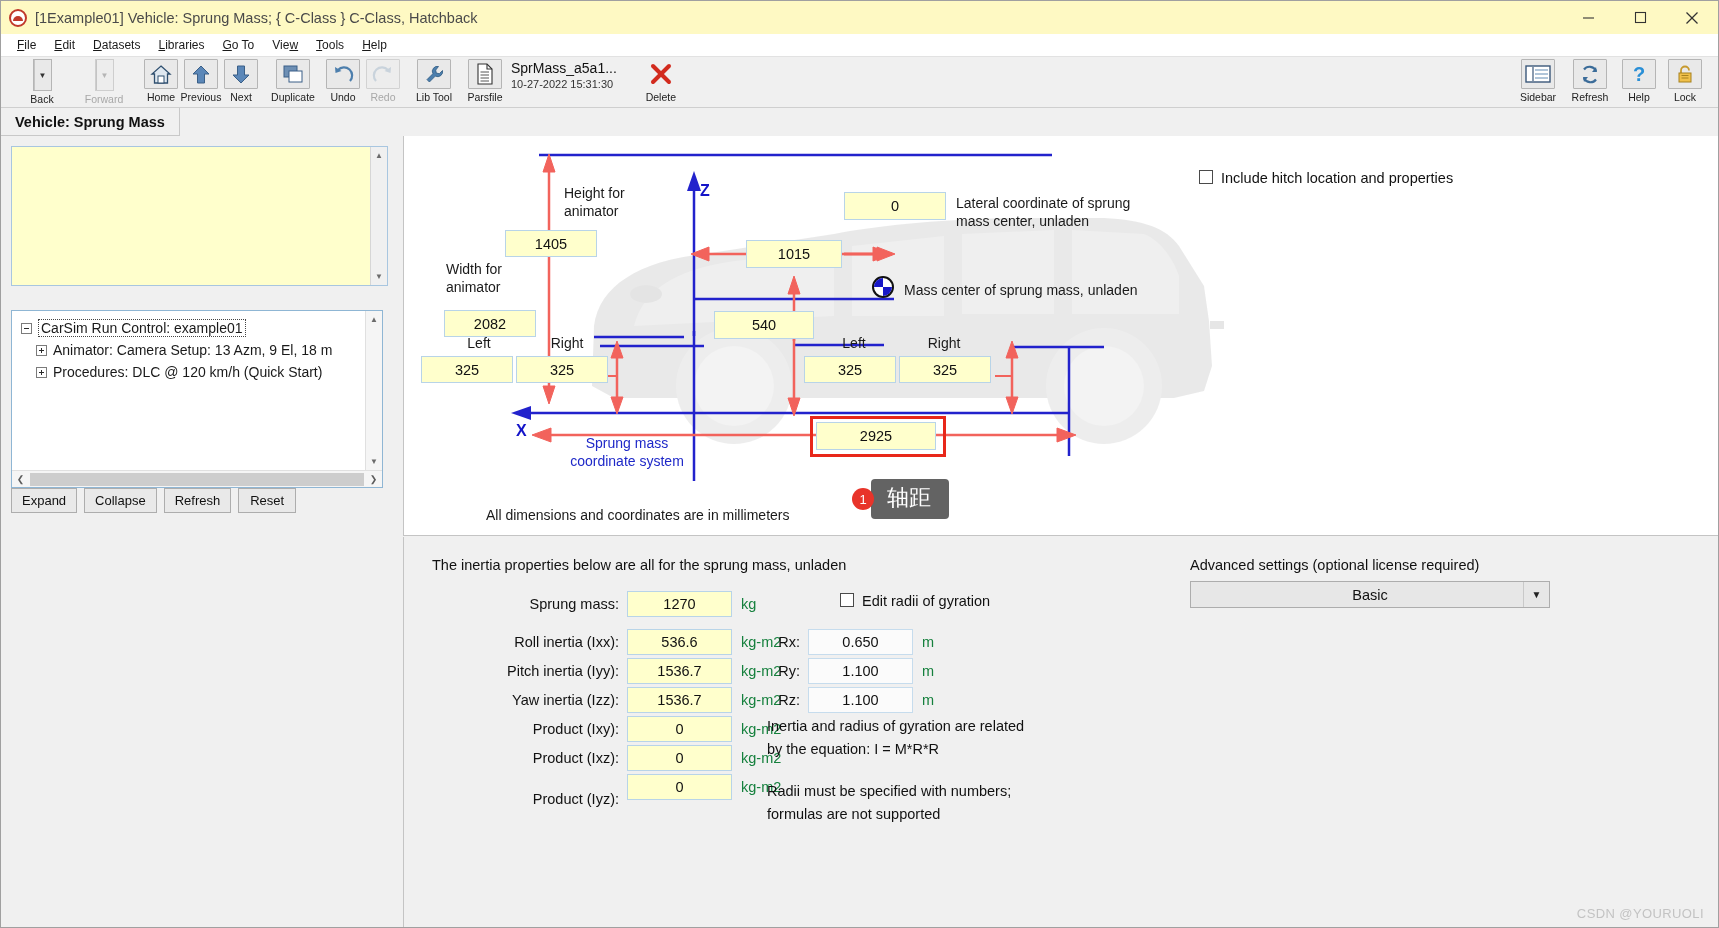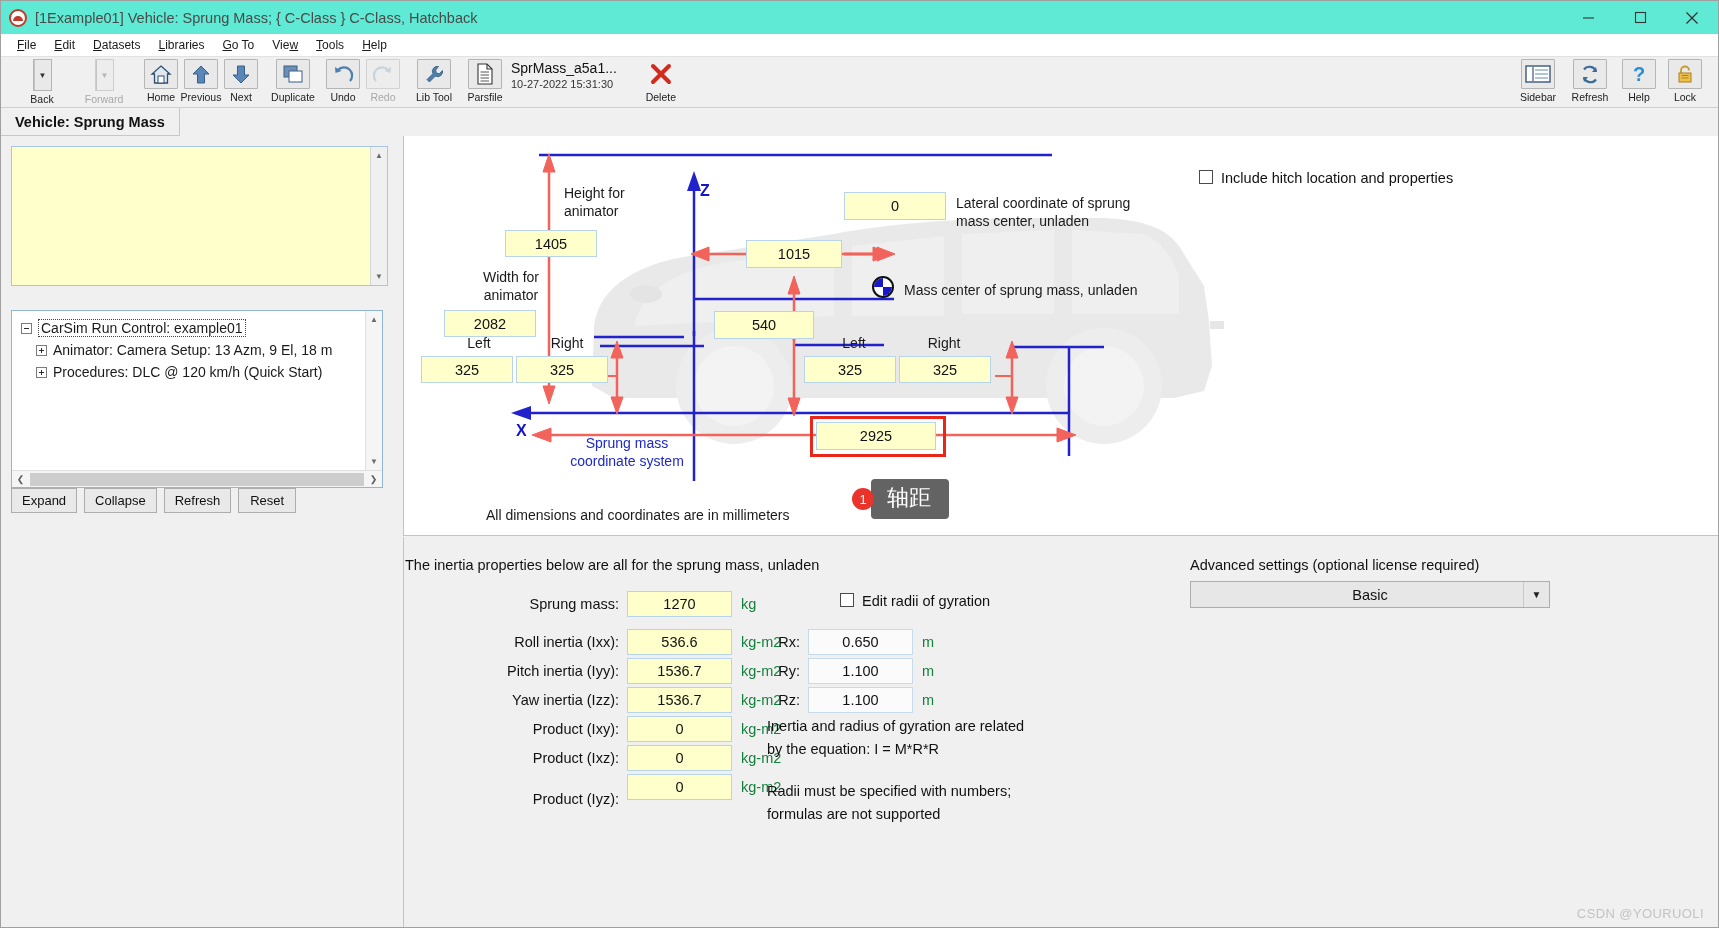--- a/index.html
+++ b/index.html
@@ -14,21 +14,21 @@
     position: relative;
     width: 1719px; height: 928px;
     background: #f0f0f0;
     border: 1px solid #a0a0a0;
     overflow: hidden;
   }
 
   
   .titlebar {
     position: absolute; top: 0; left: 0; right: 0; height: 33px;
-    background: #5eead4;
+    background: #fef9c3;
     display: flex; align-items: center;
   }
   .title-icon {
     width: 18px; height: 18px; margin-left: 8px; margin-right: 8px;
     border-radius: 50%;
     background: #ffffff;
     border: 2px solid #c0392b;
     position: relative; flex: 0 0 auto;
   }
   .title-icon::after {
@@ -603,21 +603,21 @@
       </svg>
 
       <div class="cbrow" style="left:795px; top:34px;">
         <span class="cbox"></span>
         <span class="cblabel">Include hitch location and properties</span>
       </div>
 
       <div class="lbl" style="left:160px; top:48px; width:120px;">Height for<br>animator</div>
       <div class="vbox" style="left:101px; top:94px; width:92px; height:27px;">1405</div>
 
-      <div class="lbl" style="left:42px; top:132px; width:130px; text-align:center;">Width for<br>animator</div>
+      <div class="lbl" style="left:42px; top:124px; width:130px; ">Width for<br>animator</div>
       <div class="vbox" style="left:40px; top:174px; width:92px; height:27px;">2082</div>
 
       <div class="lbl axis" style="left:296px; top:46px;">Z</div>
       <div class="lbl axis" style="left:112px; top:286px;">X</div>
 
       <div class="vbox" style="left:342px; top:104px; width:96px; height:28px;">1015</div>
 
       <div class="vbox" style="left:440px; top:56px; width:102px; height:28px;">0</div>
       <div class="lbl" style="left:552px; top:58px; width:215px;">Lateral coordinate of sprung<br>mass center, unladen</div>
 
@@ -647,21 +647,21 @@
       <div class="lbl" style="left:82px; top:370px;">All dimensions and coordinates are in millimeters</div>
 
       <div class="anno" style="left:448px; top:343px;">
         <div class="anno-num">1</div>
         <div class="anno-tip">轴距</div>
       </div>
     </div>
 
     <div class="form">
 
-      <div class="form-note" style="left:1px; top:20px;">The inertia properties below are all for the sprung mass, unladen</div>
+      <div class="form-note" style="left:28px; top:20px;">The inertia properties below are all for the sprung mass, unladen</div>
 
       <div class="frow" style="left:15px; top:54px;">
         <span class="flabel" style="width:200px;">Sprung mass:</span>
         <span class="fin" style="width:105px; margin-left:8px;">1270</span>
         <span class="funit">kg</span>
       </div>
 
       <div class="frow" style="left:15px; top:92px;">
         <span class="flabel" style="width:200px;">Roll inertia (Ixx):</span>
         <span class="fin" style="width:105px; margin-left:8px;">536.6</span>

